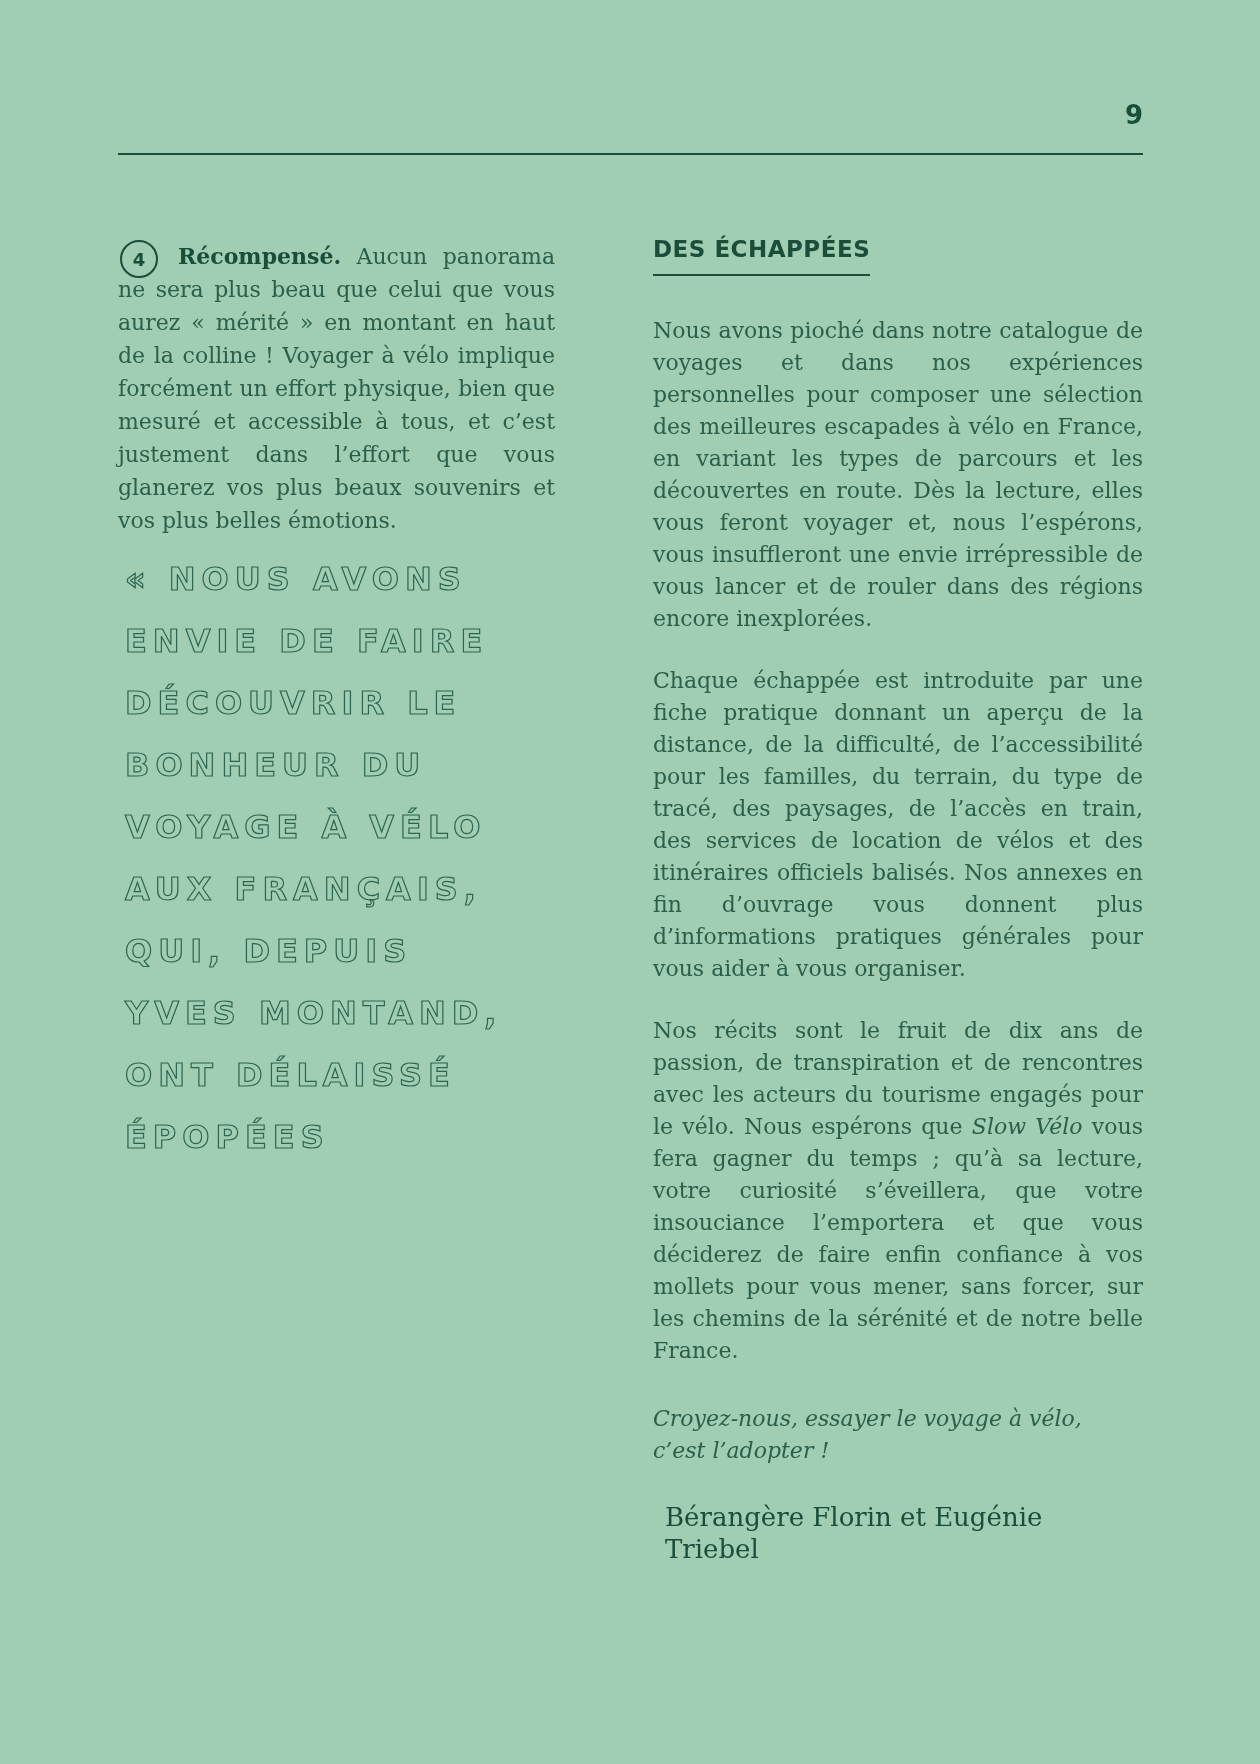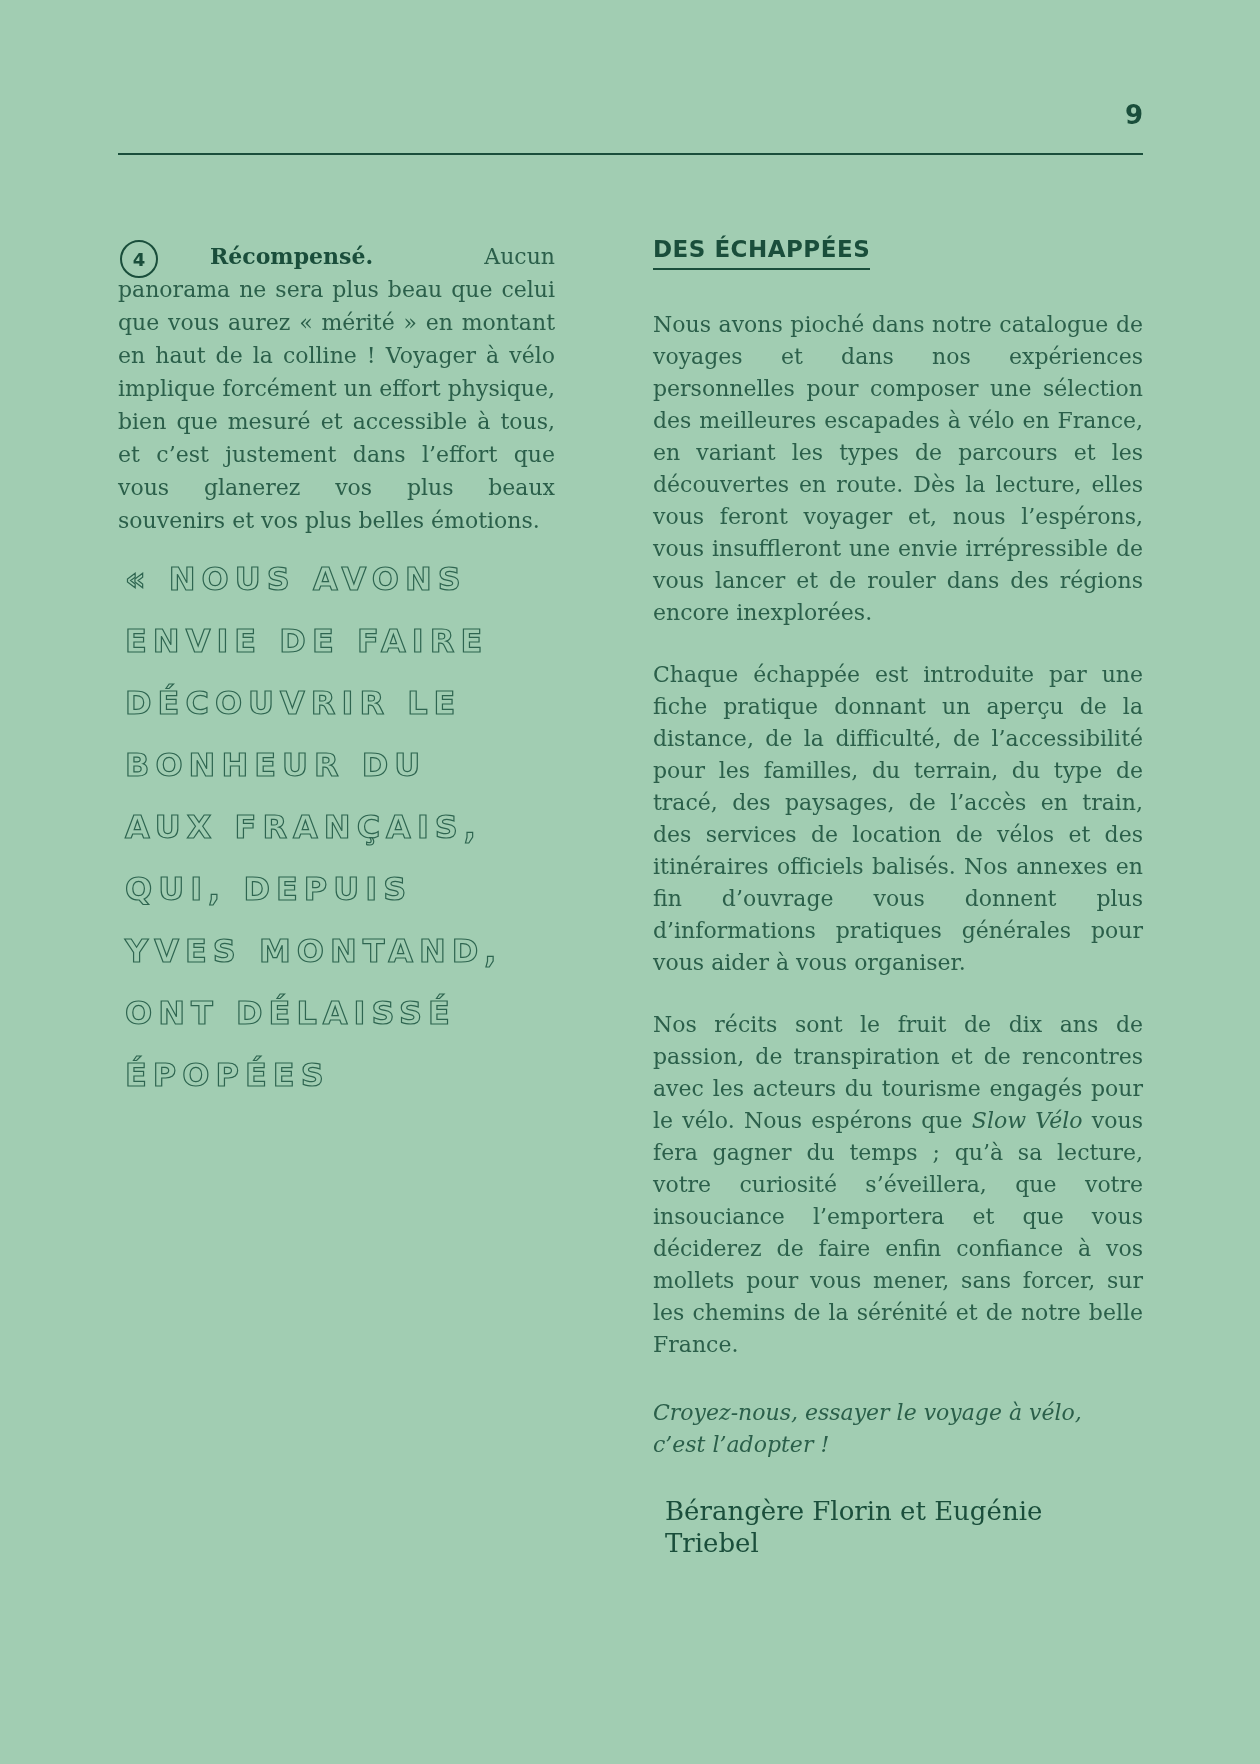--- a/index.html
+++ b/index.html
@@ -64,21 +64,20 @@
     align-items: center;
     justify-content: center;
     font-family: "DejaVu Sans", sans-serif;
     font-weight: 700;
     font-size: 18px;
     color: #1A4E3B;
   }
   .lead {
     font-weight: 700;
     color: #1A4E3B;
-    margin-left: 32px;
   }
   .quote {
     position: absolute;
     left: 7px;
     top: 308px;
     width: 520px;
     font-family: "DejaVu Sans", sans-serif;
     font-weight: 700;
     font-size: 32px;
     line-height: 62px;
@@ -99,21 +98,21 @@
     margin: 0 0 28px 0;
     font-family: "DejaVu Sans", sans-serif;
     font-weight: 700;
     font-size: 23px;
     letter-spacing: 0.5px;
     color: #1A4E3B;
     line-height: 1;
   }
   .heading .hline {
     display: inline-block;
-    padding-bottom: 7px;
+    padding-bottom: 13px;
     border-bottom: 2px solid #1A4E3B;
     margin-bottom: 11px;
   }
   .heading .hline-wrap { display: block; }
   .body-par {
     margin: 0 0 30px 0;
     font-size: 22px;
     line-height: 32px;
     text-align: justify;
     color: #2B5F4A;
@@ -149,20 +148,21 @@
       </span>
       <span class="lead">Récompensé.</span>
       <span> Aucun panorama ne sera plus beau que celui que vous aurez « mérité » en montant en haut de la colline ! Voyager à vélo implique forcément un effort physique, bien que mesuré et accessible à tous, et c’est justement dans l’effort que vous glanerez vos plus beaux souvenirs et vos plus belles émotions.</span>
     </p>
 
     <div class="quote">
       <div class="qline">« NOUS AVONS</div>
       <div class="qline">ENVIE DE FAIRE</div>
       <div class="qline">DÉCOUVRIR LE</div>
       <div class="qline">BONHEUR DU</div>
+      <div class="qline">VOYAGE À VÉLO</div>
       <div class="qline">AUX FRANÇAIS,</div>
       <div class="qline">QUI, DEPUIS</div>
       <div class="qline">YVES MONTAND,</div>
       <div class="qline">ONT DÉLAISSÉ</div>
       <div class="qline">ÉPOPÉES</div>
     </div>
   </div>
 
   <div class="col-right">
     <h2 class="heading">

